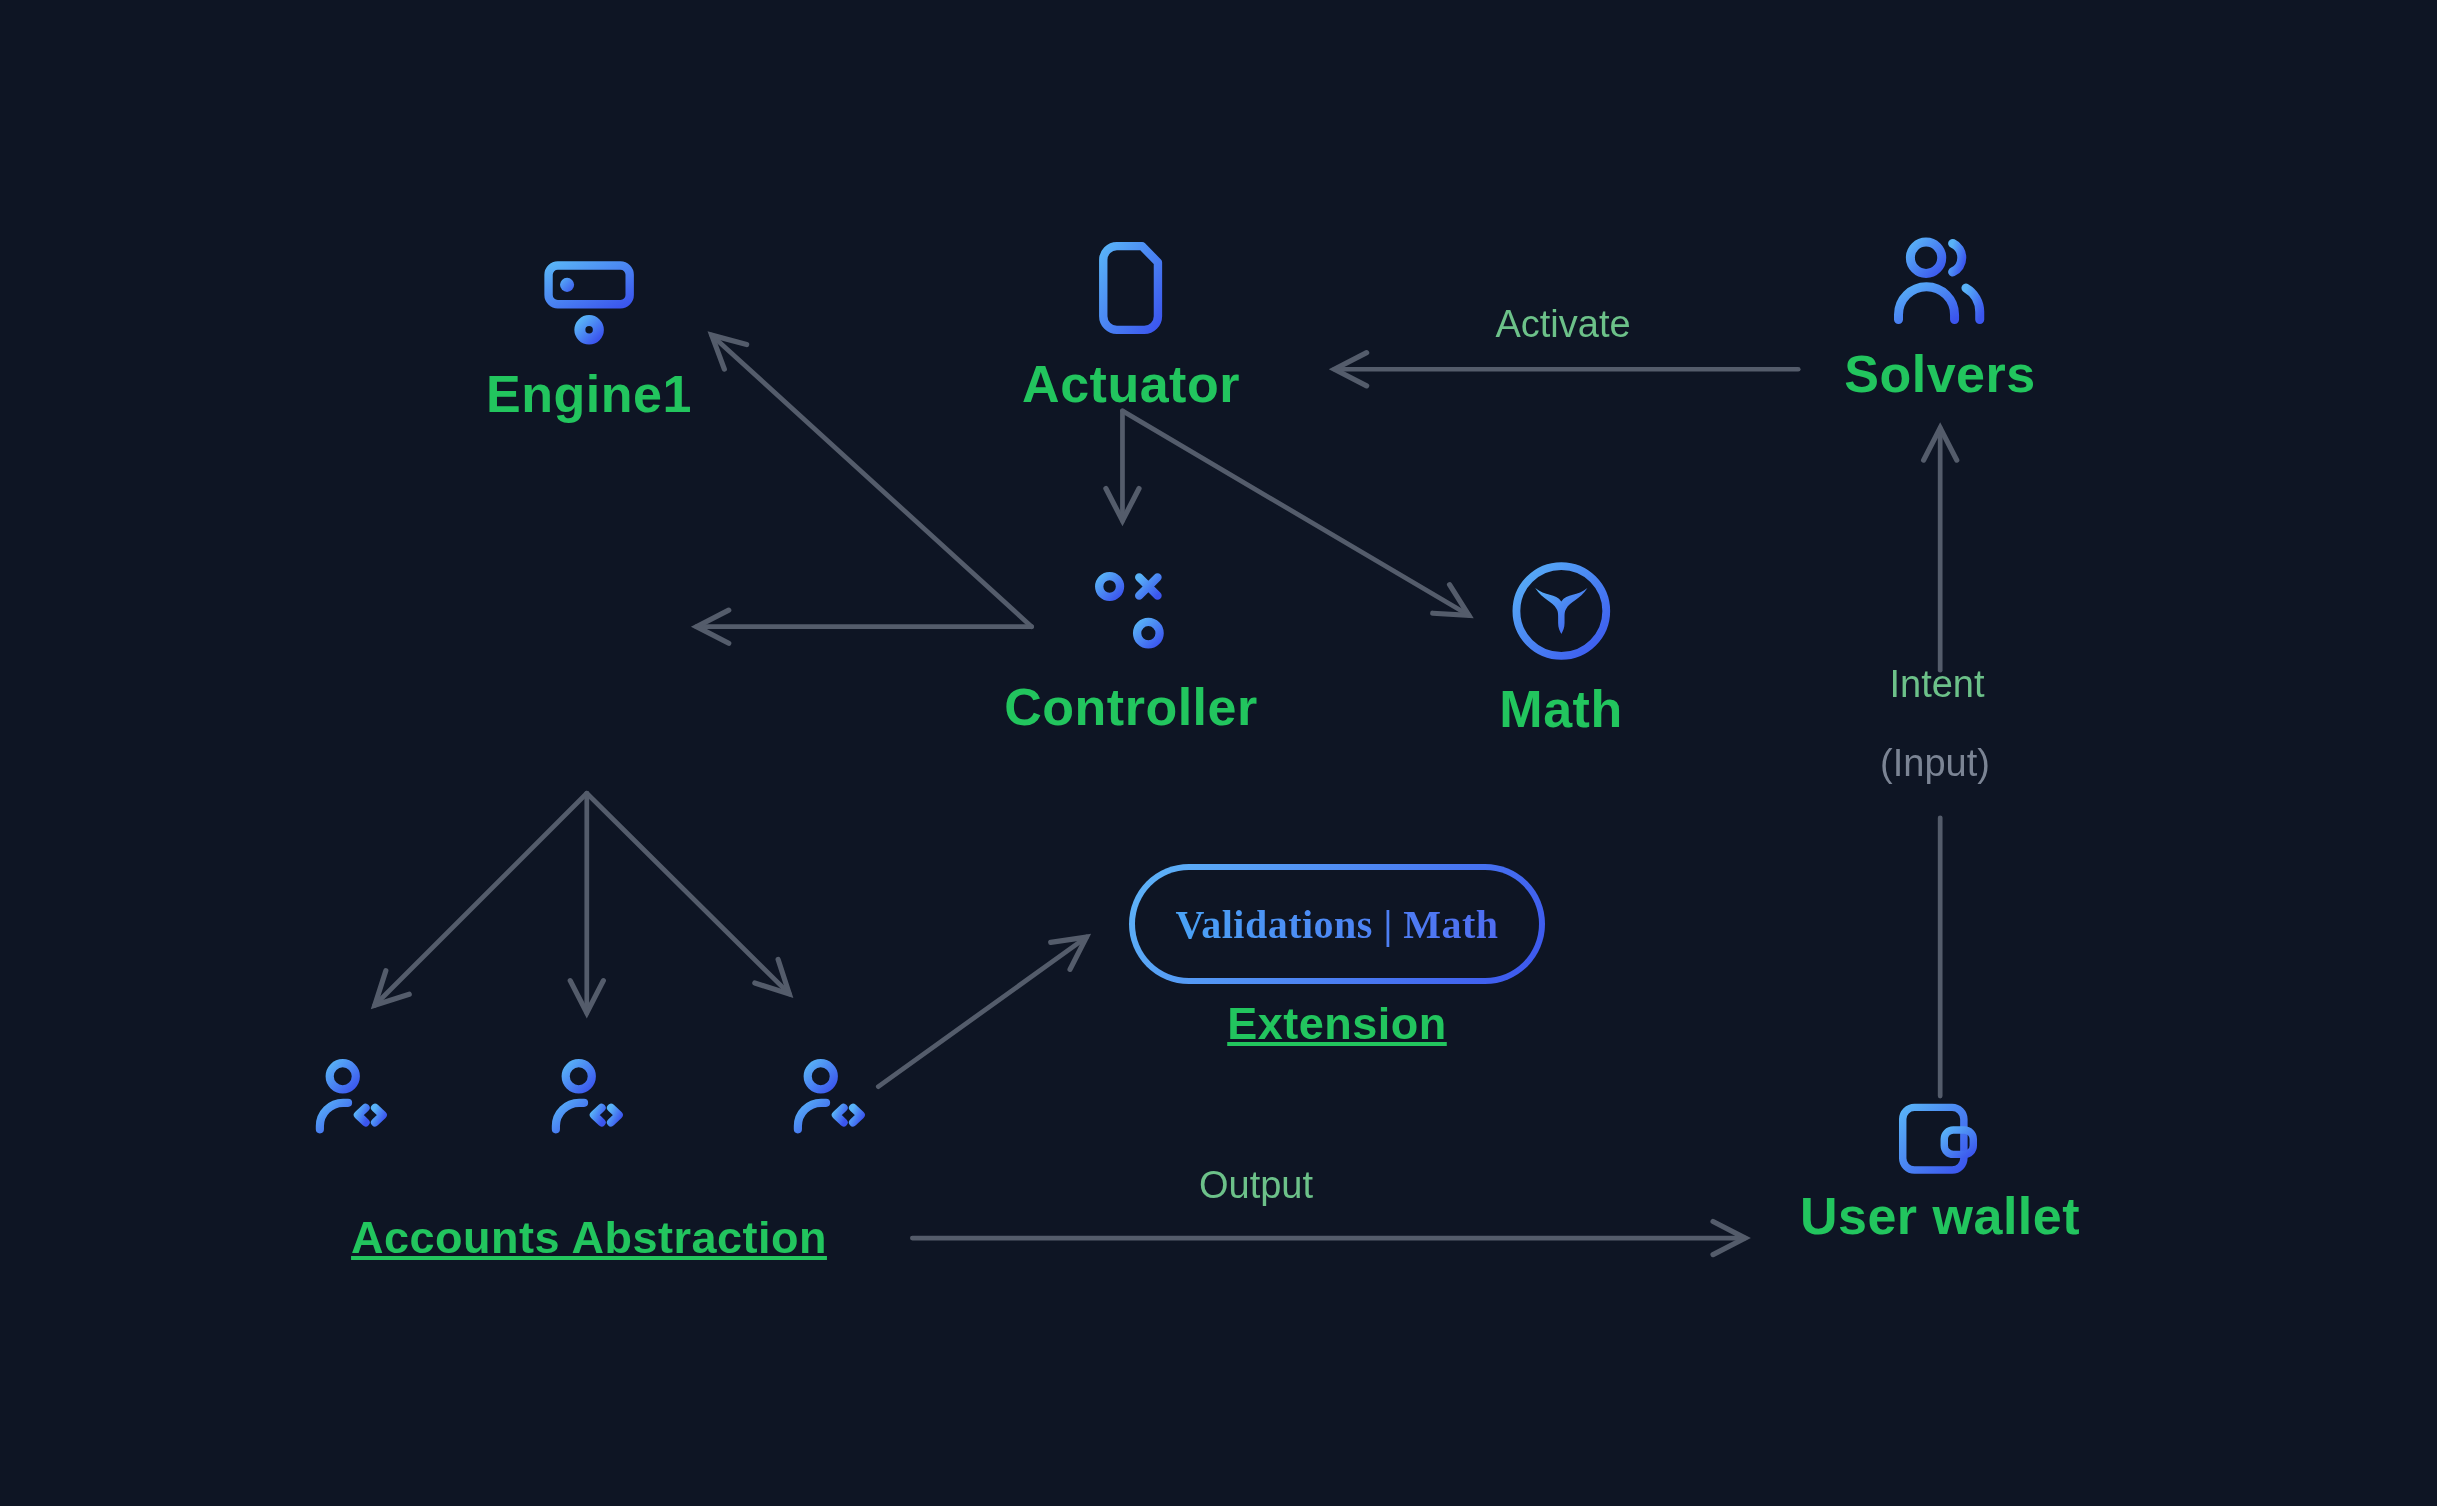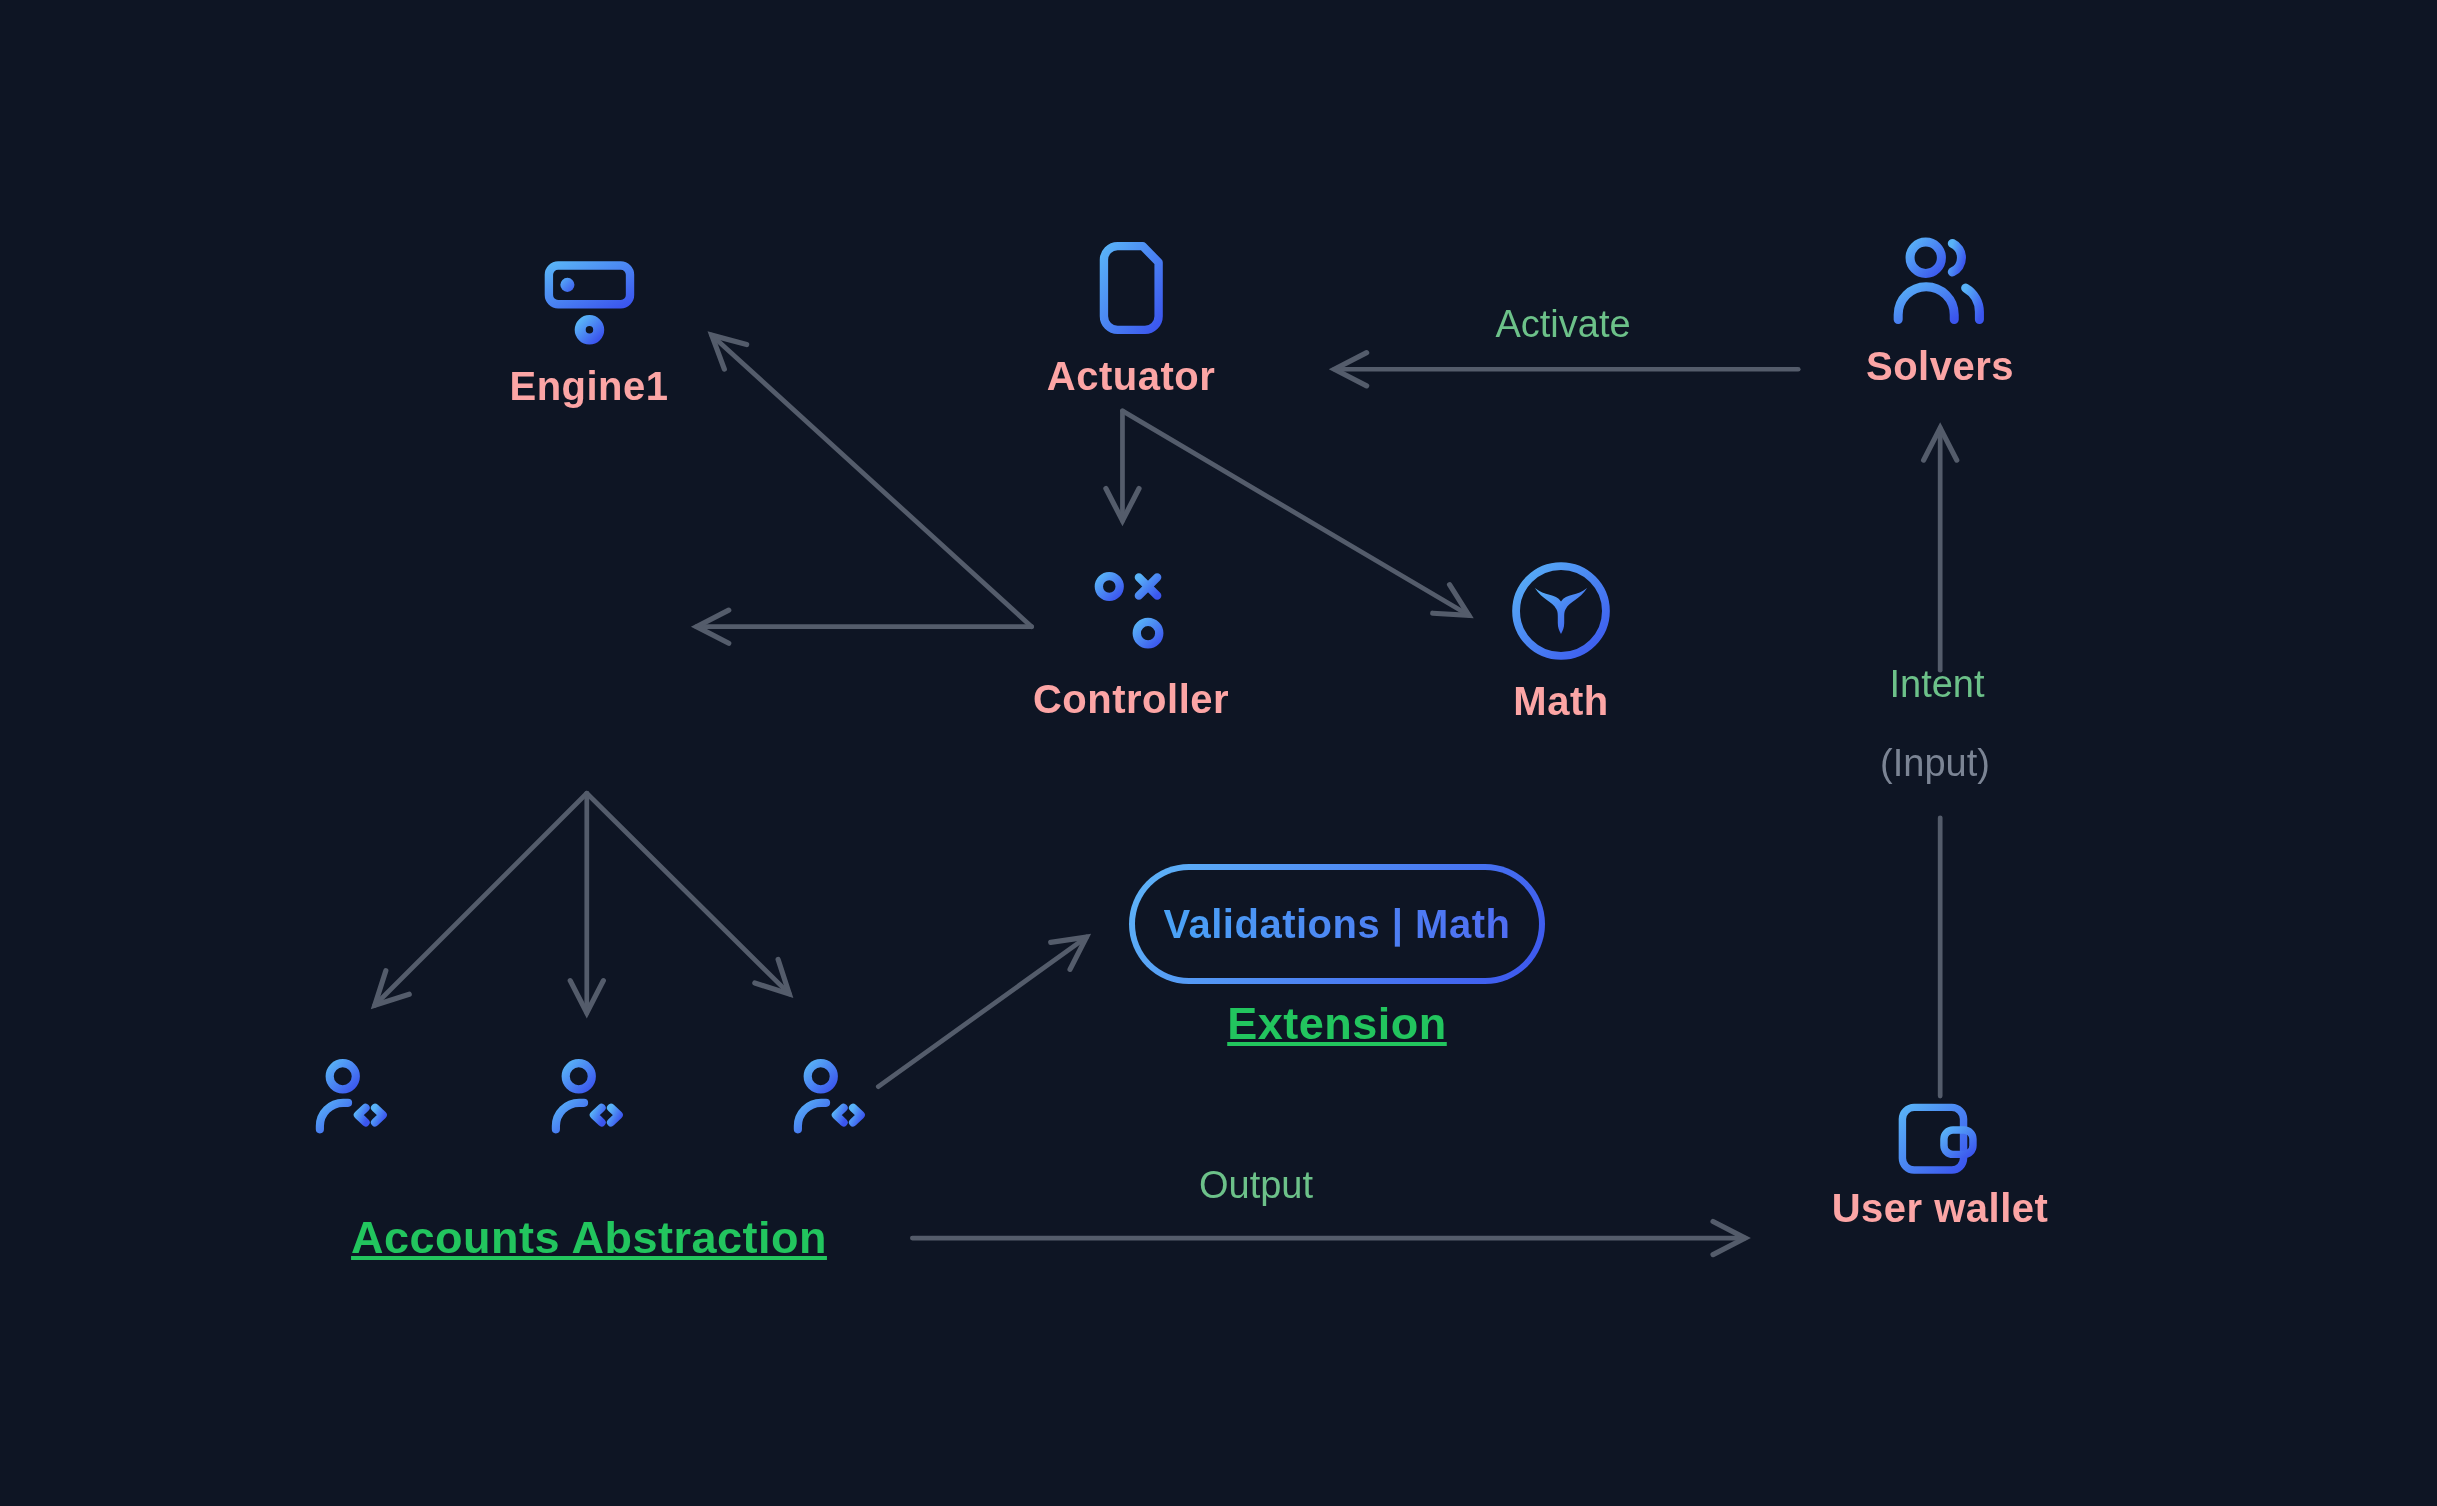--- a/index.html
+++ b/index.html
@@ -6,37 +6,37 @@
   .stage{
     position:relative;width:2438px;height:1507px;background:#0e1524;
     font-family:"Liberation Sans",sans-serif;overflow:hidden;
   }
   svg.wires{position:absolute;left:0;top:0;width:2438px;height:1507px;}
   .node{
     position:absolute;display:flex;flex-direction:column;align-items:center;
     gap:13.2px;transform:translateX(-50%);
   }
   .node-label{
-    color:#fca5a5;font-size:40px;font-weight:700;letter-spacing:0.5px;white-space:nowrap;
+    color:#22c55e;font-size:52px;font-weight:700;letter-spacing:0.5px;white-space:nowrap;
   }
   .edge-label{
     position:absolute;transform:translate(-50%,-50%);font-size:38px;font-weight:400;
     color:#6cc189;white-space:nowrap;
   }
   .edge-sublabel{
     position:absolute;transform:translate(-50%,-50%);font-size:38px;font-weight:400;
     color:#7b8494;white-space:nowrap;
   }
   .abs-label{
     position:absolute;transform:translate(-50%,-50%);color:#22c55e;font-size:45px;
     font-weight:700;letter-spacing:0.5px;white-space:nowrap;text-decoration:underline;
   }
   .badge-outer{
     position:absolute;left:1129px;top:864px;width:416px;height:120px;border-radius:61px;
-    background:linear-gradient(125deg,#5fb6f8,#3c55ee);display:flex;box-sizing:border-box;
+    background:linear-gradient(125deg,#5fb6f8,#3c55ee);display:flex;box-sizing:border-box;font-family:Liberation Serif, serif;
   }
   .badge-inner{
     flex:1;margin:5.7px;border-radius:55px;background:#0e1524;display:flex;
     align-items:center;justify-content:center;
   }
   .badge-text{
     font-size:40px;font-weight:700;letter-spacing:0.5px;
     background:linear-gradient(90deg,#4aa3f6,#4f6cf2);
     -webkit-background-clip:text;background-clip:text;color:transparent;white-space:nowrap;
   }

